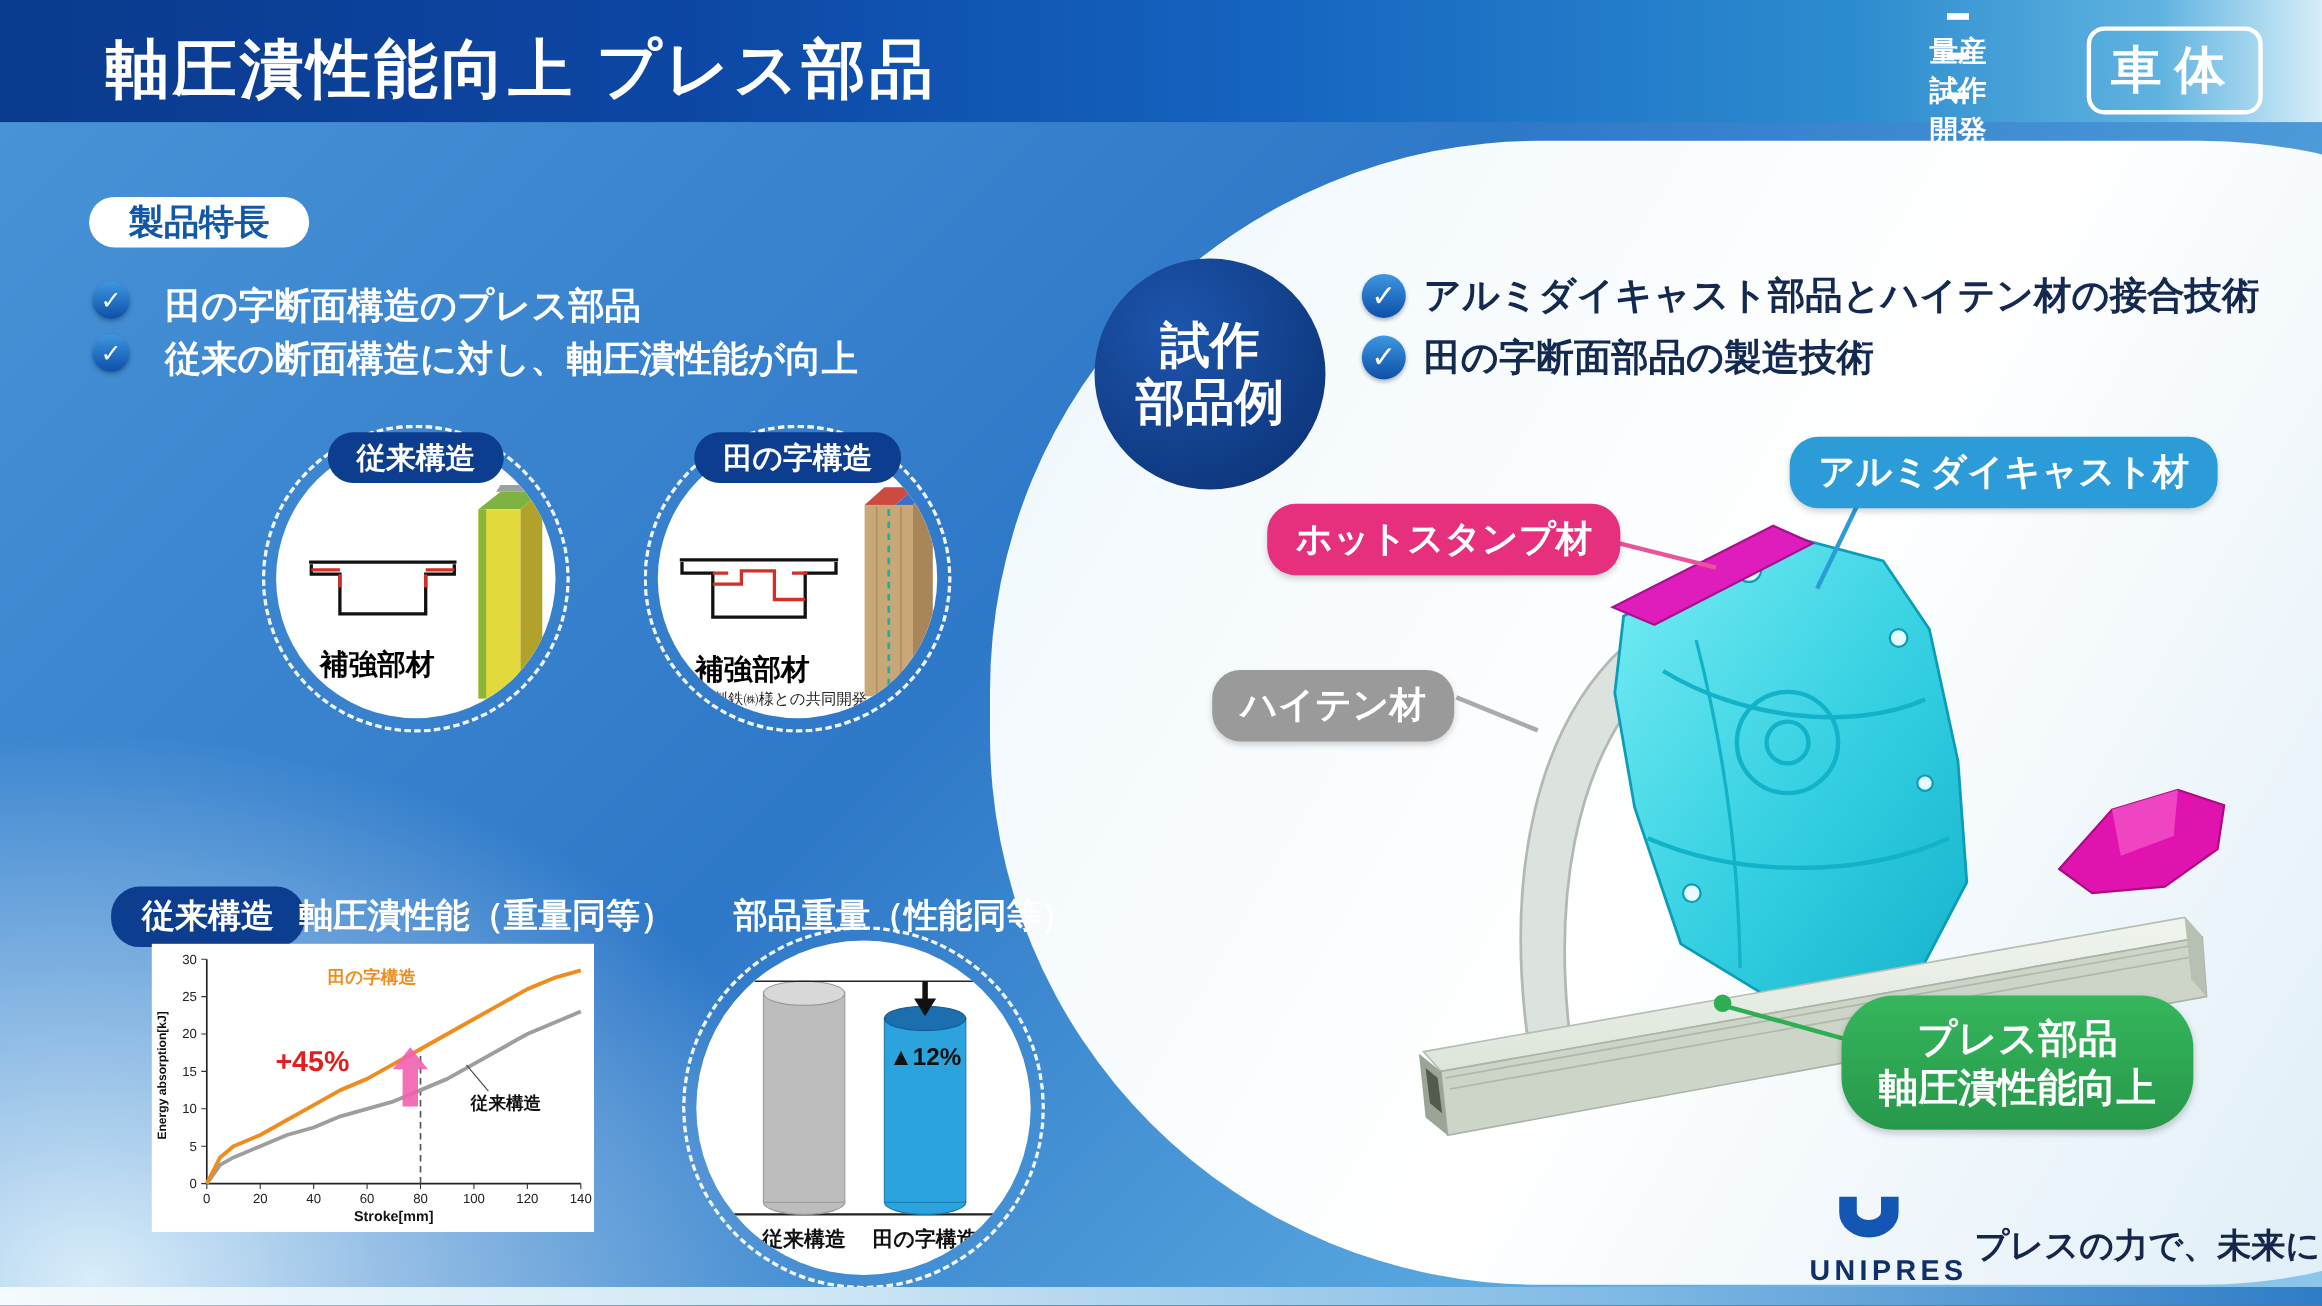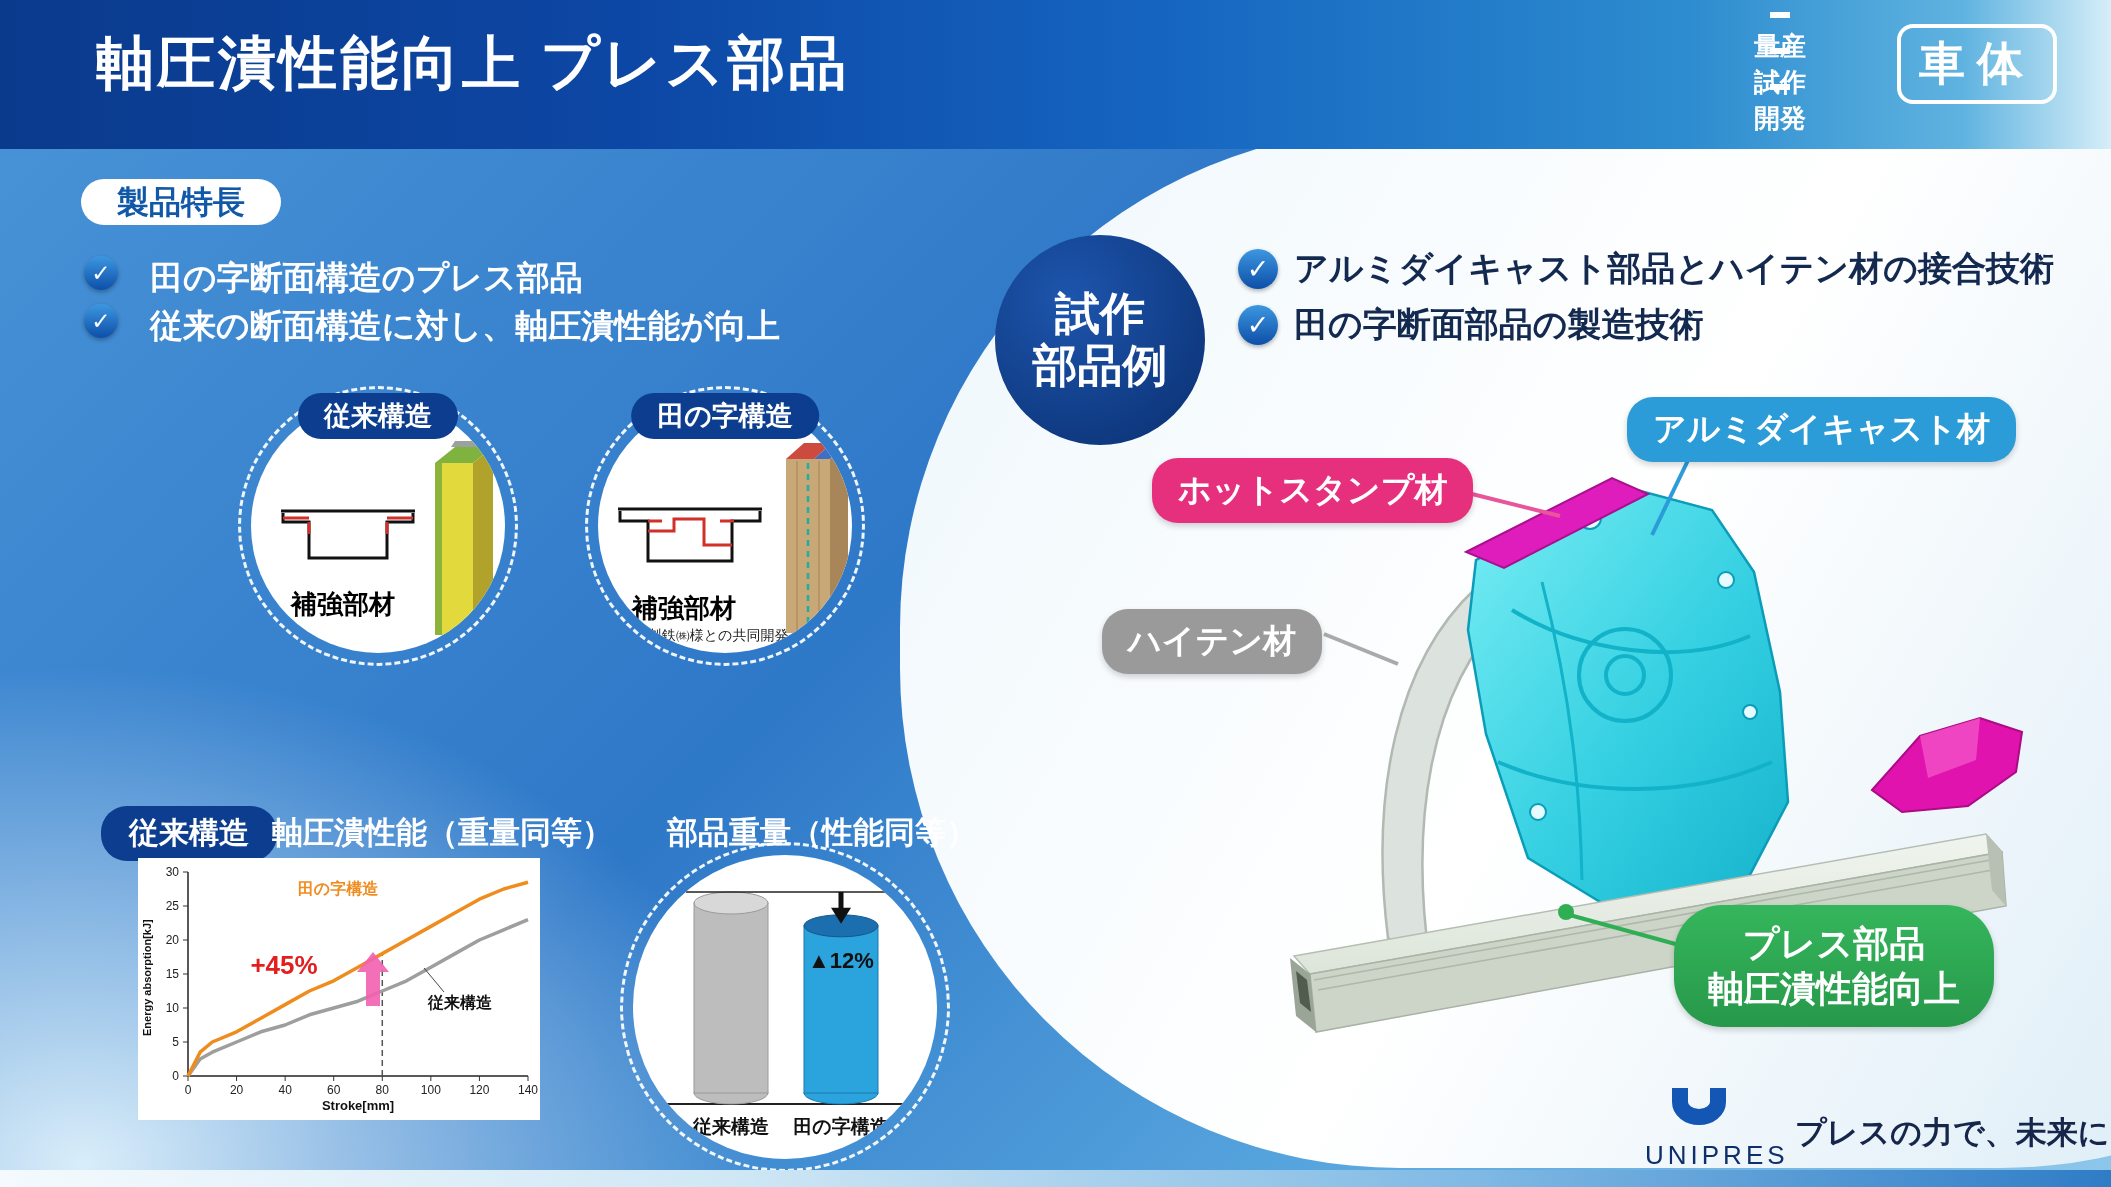--- a/index.html
+++ b/index.html
@@ -3,22 +3,22 @@
 <meta charset="utf-8">
 <style>
   * { margin:0; padding:0; box-sizing:border-box; }
   body { background:#222; font-family:"Liberation Sans","DejaVu Sans",sans-serif; }
   .page{ position:relative; width:2111px; height:1187px; overflow:hidden;
     background:
       radial-gradient(1100px 800px at 4% 98%, rgba(226,243,252,.95), rgba(226,243,252,0) 62%),
       linear-gradient(135deg,#4a94d8 0%,#2e78c8 45%,#57a5de 75%,#8ec7ea 100%);
   }
   
-  .header{ position:absolute; top:0; left:0; width:100%; height:149px;
-    background:linear-gradient(90deg,#0a3a8c 0%,#0d47a5 30%,#1565c0 55%,#2d8ccf 80%,#5fb3e0 93%,#d6eef8 100%);font-family:Liberation Serif, serif; }
+  .header{ position:absolute; top:0; left:0; width:100%; height:111px;
+    background:linear-gradient(90deg,#0a3a8c 0%,#0d47a5 30%,#1565c0 55%,#2d8ccf 80%,#5fb3e0 93%,#d6eef8 100%); }
   .page-title{ position:absolute; left:96px; top:64px; transform:translateY(-50%);
     font-size:58px; font-weight:bold; color:#fff; letter-spacing:3px; white-space:nowrap; }
   .status-list{ position:absolute; left:1754px; top:12px; display:flex; flex-direction:column; }
   .status-row{ display:flex; align-items:center; gap:11px; color:#fff; font-size:26px; font-weight:bold; height:36px;flex-direction:column; }
   .cbox{ width:20px; height:20px; border:3px solid #fff; }
   .cbox.checked{ background:#fff; }
   .unit-badge{ position:absolute; left:1897px; top:24px; width:160px; height:80px;
     border:4px solid #fff; border-radius:16px; display:flex; align-items:center; justify-content:center;
     color:#fff; font-size:46px; font-weight:bold; letter-spacing:12px; }
   
@@ -88,21 +88,21 @@
   .callout.hiten{ left:1102px; top:609px; background:#9a9a9a; }
   .callout.product{ left:1674px; top:905px; background:linear-gradient(180deg,#35b65c,#27984a);
     border-radius:48px; padding:16px 34px; text-align:center; font-size:36px; line-height:1.25; }
   .part-svg{ position:absolute; left:1280px; top:460px; z-index:2; }
   .leads{ position:absolute; left:0; top:0; z-index:4; pointer-events:none; }
   .lead{ stroke-width:4; }
   .lead.pink{ stroke:#e8559a; } .lead.gray{ stroke:#aaaaaa; }
   .lead.blue{ stroke:#2b9cd8; } .lead.green{ stroke:#2fae54; }
   
   .logo-mark{ position:absolute; left:1648px; top:1080px; z-index:5; }
-  .logo-text{ position:absolute; left:1645px; top:1140px; color:#0e2f6a; font-size:26px; font-weight:normal;
+  .logo-text{ position:absolute; left:1645px; top:1140px; color:#0e2f6a; font-size:26px; font-weight:bold;
     letter-spacing:4px; z-index:5; }
   .tagline{ position:absolute; left:1795px; top:1112px; color:#16254a; font-size:31px; font-weight:bold;
     white-space:nowrap; z-index:5; }
   .bottom-strip{ position:absolute; left:0; top:1170px; width:100%; height:17px;
     background:linear-gradient(90deg,#f4fafd 0%,#cfe7f5 35%,#7fb9e4 70%,#2f7cc6 100%); z-index:7; }
 </style>
 </head>
 <body>
 
 <div class="page">

